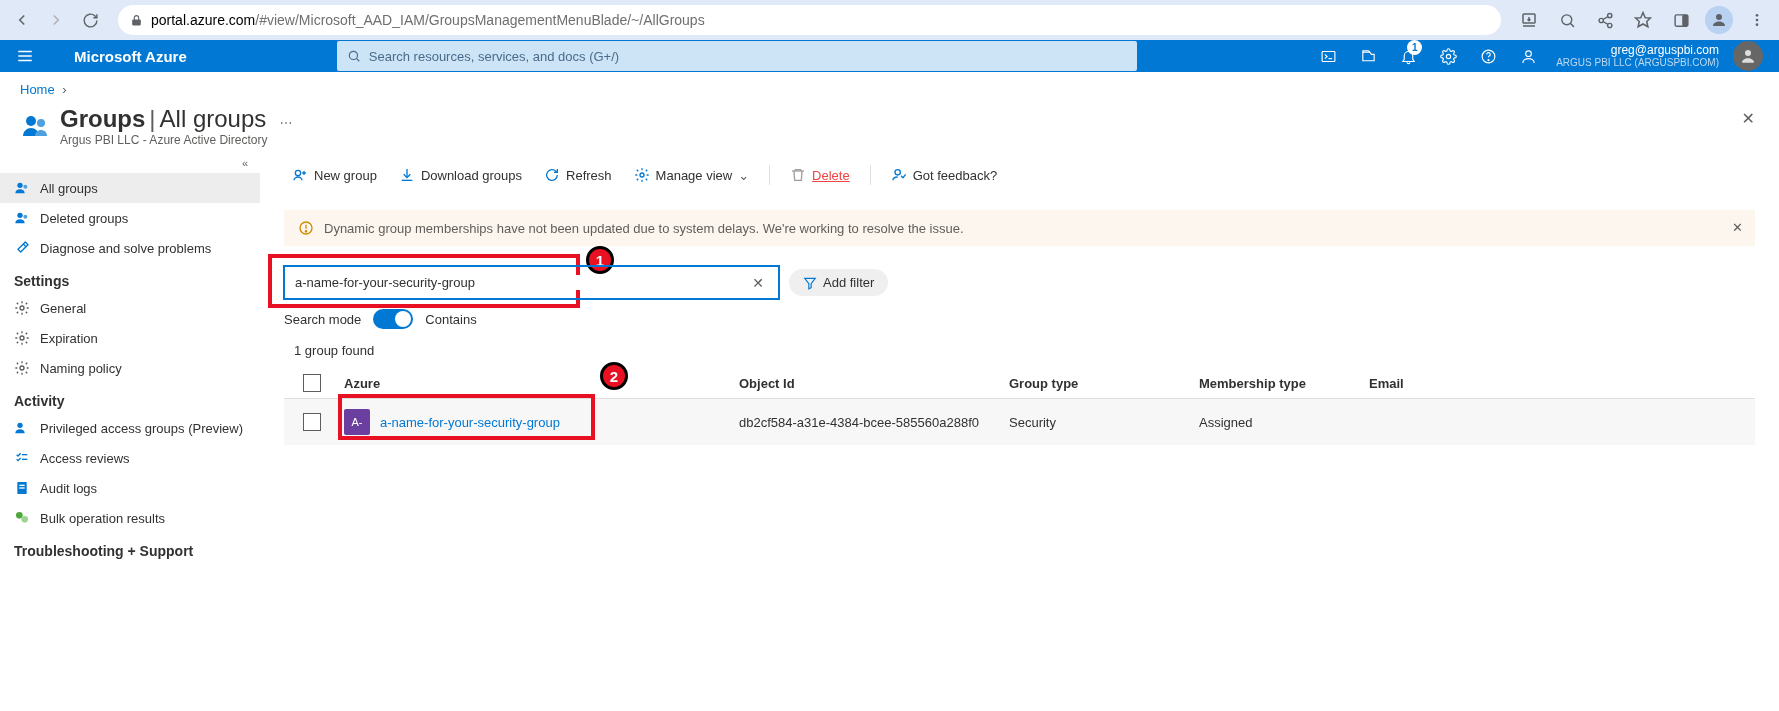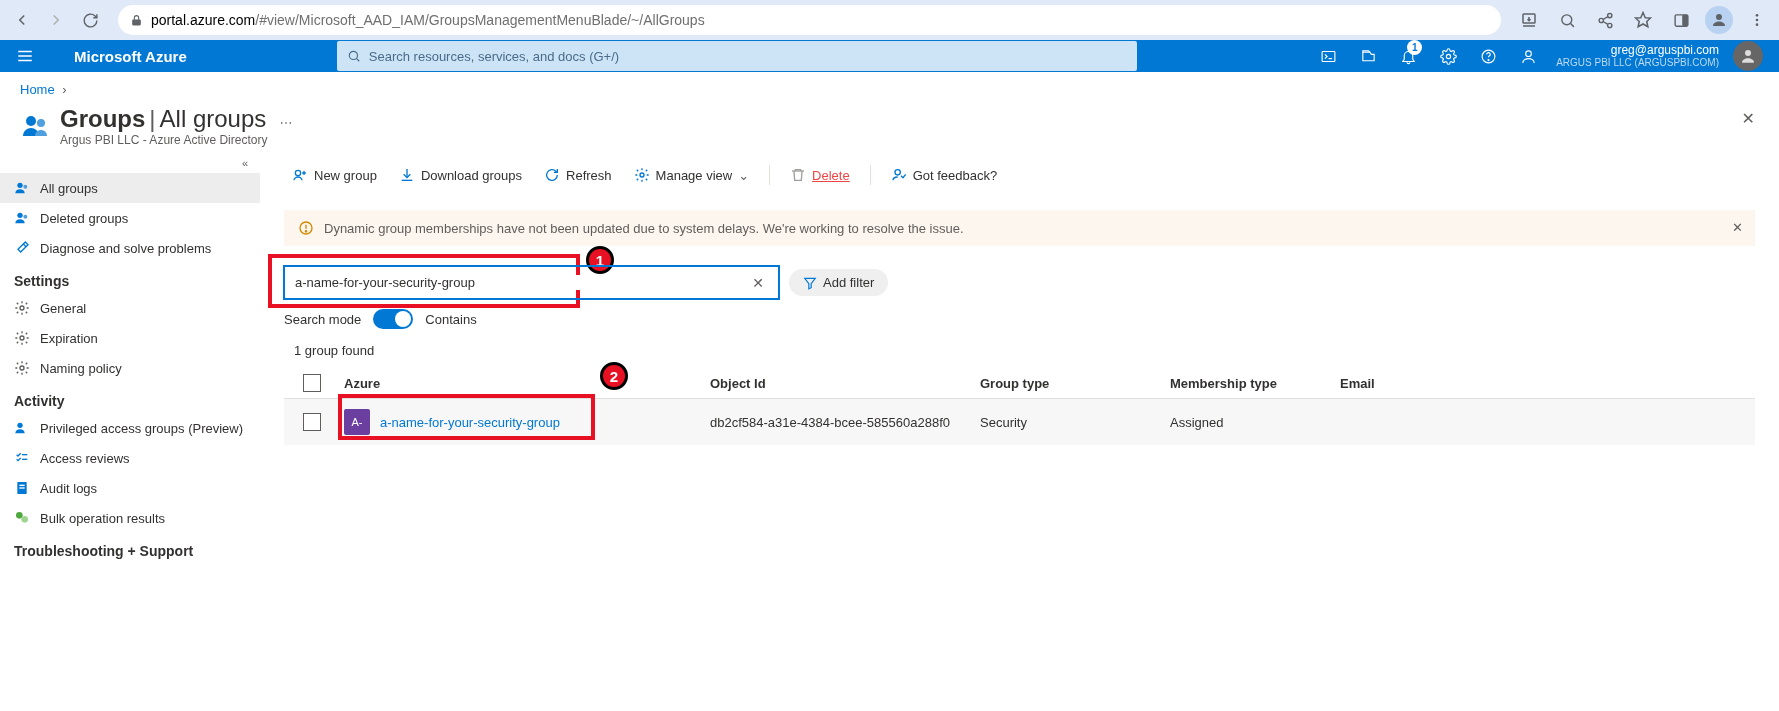--- a/index.html
+++ b/index.html
@@ -78,21 +78,21 @@
   .search-mode-row { display: flex; align-items: center; gap: 12px; margin-bottom: 8px; }
   .toggle { width: 40px; height: 20px; background: #0078d4; border-radius: 10px; position: relative; cursor:pointer;}
   .toggle-knob { position: absolute; right: 2px; top: 2px; width: 16px; height: 16px; background: #fff; border-radius: 50%;}
 
   .result-count { padding: 6px 0 10px 10px; color: #323130;}
 
   .table { width: 100%; }
   .thead { display: flex; align-items: center; padding: 6px 0; border-bottom: 1px solid #e1dfdd; color: #323130; font-weight:600; font-size:13px;}
   .col-check { width: 56px; display:flex; justify-content:center;}
   .col-name { width: 370px; padding-left: 4px;}
-  .col-objectid { width: 270px;}
+  .col-objectid { width: 270px; margin-left: 29px;}
   .col-grouptype { width: 190px;}
   .col-membership { width: 170px;}
   .col-email { flex: 1;}
   .row { display:flex; align-items:center; padding: 10px 0; background: #f7f7f7; }
   .checkbox { width: 18px; height: 18px; border: 1px solid #605e5c; background: #fff; cursor:pointer;}
   .group-avatar { width: 26px; height: 26px; background: #6b3fa0; color:#fff; display:inline-flex; align-items:center; justify-content:center; border-radius:2px; font-size:11px; margin-right: 10px;}
   .group-link { color: #0078d4; text-decoration:none; }
 
   
   .anno-box { position: absolute; border: 4px solid #e81123; pointer-events:none; }

